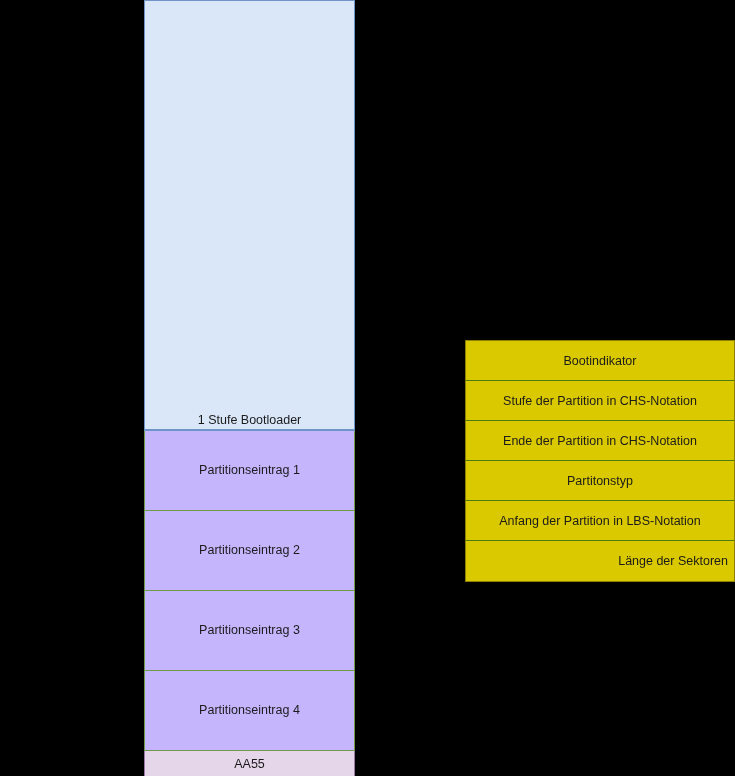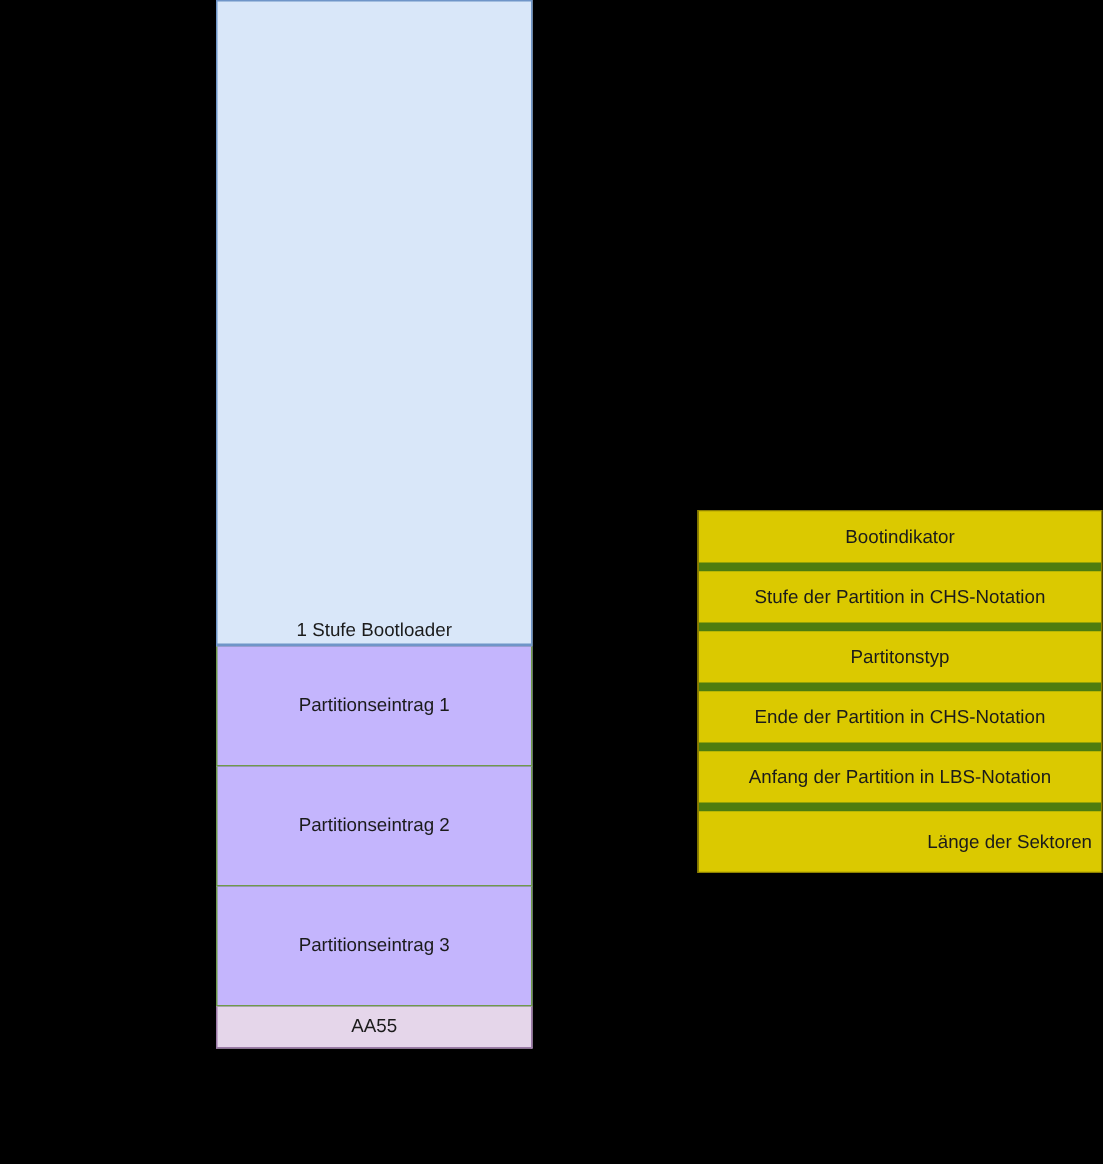--- a/index.html
+++ b/index.html
@@ -75,21 +75,21 @@
   .field-row {
     box-sizing: border-box;
     height: 40px;
     display: flex;
     align-items: center;
     justify-content: center;
     text-align: center;
     font-size: 12.5px;
     color: #1b1b1b;
     background: #dbc900;
-    border-bottom: 6px solid #4d7c0f;
+    border-bottom: 1px solid #4d7c0f;
     padding: 0 6px;
   }
   .field-row:last-child {
     border-bottom: none;
     justify-content: flex-end;
   }
 </style>
 </head>
 <body>
 
@@ -104,43 +104,46 @@
   </div>
 
   <div class="block block-partition">
     <span>Partitionseintrag 2</span>
   </div>
 
   <div class="block block-partition">
     <span>Partitionseintrag 3</span>
   </div>
 
+  <div class="block block-partition">
+    <span>Partitionseintrag 4</span>
+  </div>
 
   <div class="block block-signature">
     <span>AA55</span>
   </div>
 
 </div>
 
 <div id="partition-fields-table">
 
   <div class="field-row">
     <span>Bootindikator</span>
   </div>
 
   <div class="field-row">
     <span>Stufe der Partition in CHS-Notation</span>
   </div>
 
   <div class="field-row">
-    <span>Partitonstyp</span>
+    <span>Ende der Partition in CHS-Notation</span>
   </div>
 
   <div class="field-row">
-    <span>Ende der Partition in CHS-Notation</span>
+    <span>Partitonstyp</span>
   </div>
 
   <div class="field-row">
     <span>Anfang der Partition in LBS-Notation</span>
   </div>
 
   <div class="field-row">
     <span>Länge der Sektoren</span>
   </div>
 

